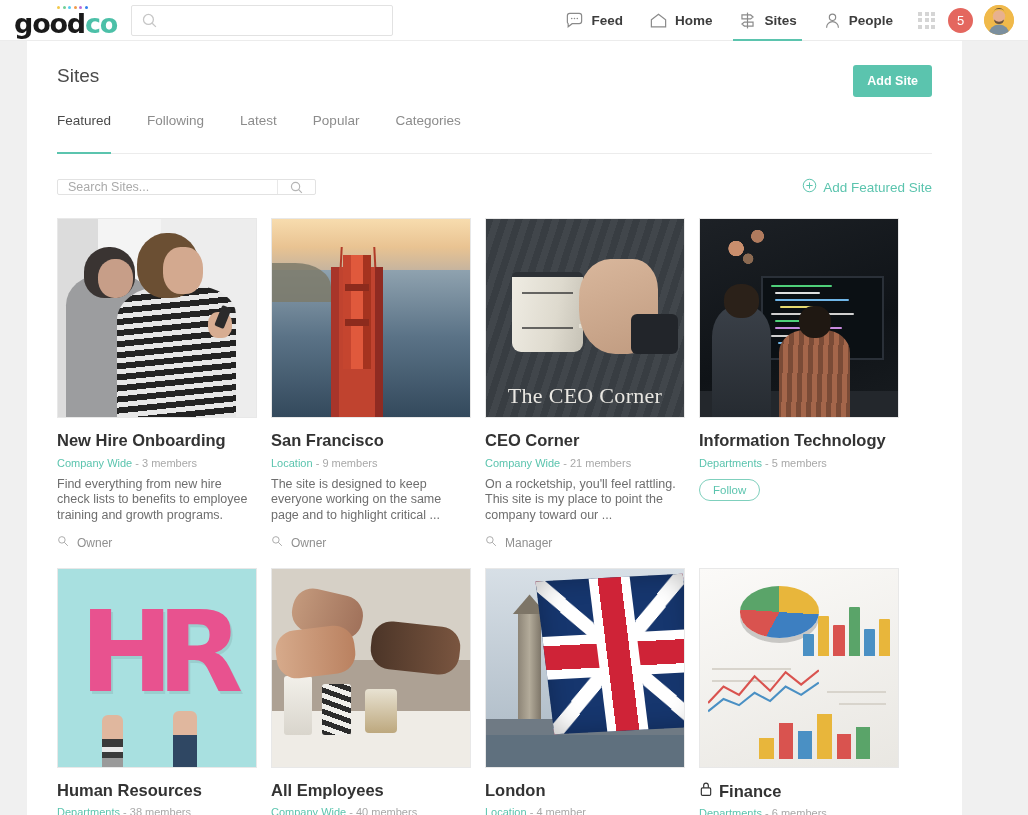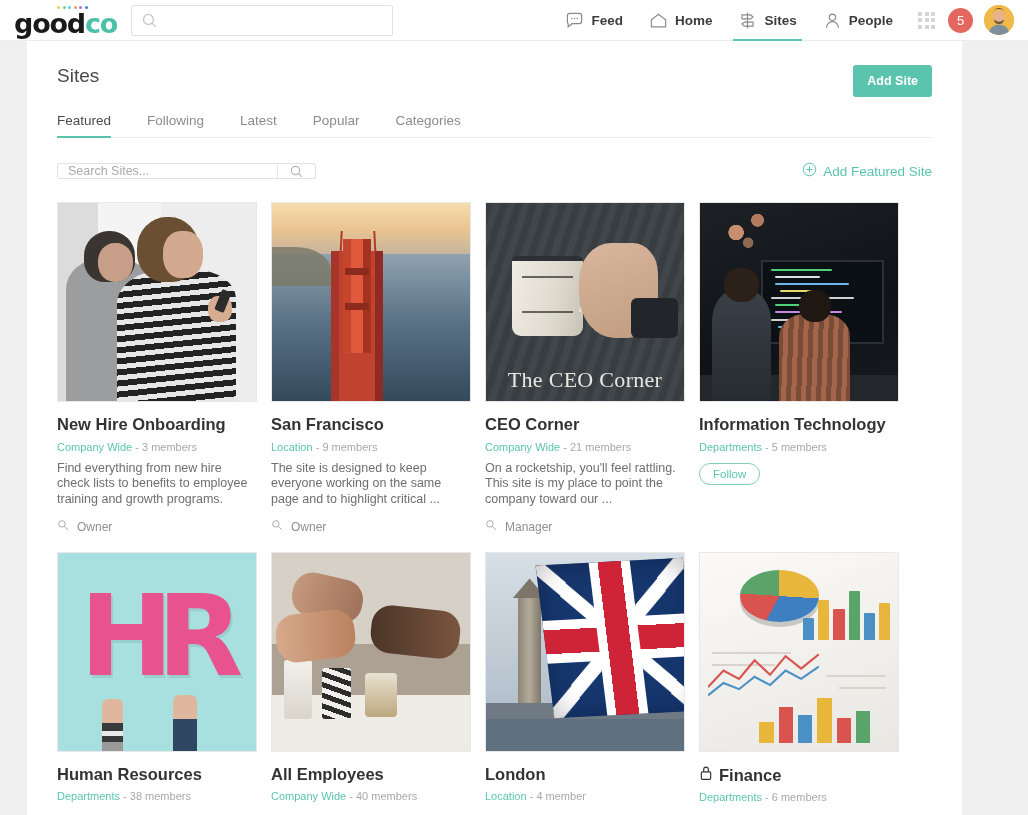--- a/index.html
+++ b/index.html
@@ -133,21 +133,21 @@
     font-family: "Liberation Sans", sans-serif;
   }
 
   .tabs {
     display: flex; gap: 0;
     margin-top: 16px;
     border-bottom: 1px solid #ececec;
   }
   .tab {
     font-size: 13.5px; color: #8c8c8c;
-    padding: 0 0 9px 0; margin-right: 36px;
+    padding: 0 0 25px 0; margin-right: 36px;
     cursor: pointer; position: relative;
   }
   .tab.active { color: #4a4a4a; }
   .tab.active::after {
     content: ""; position: absolute; left:0; right:0; bottom:-1px;
     height: 2px; background: #5bc4ae;
   }
 
   .subbar {
     display: flex; align-items: center;

